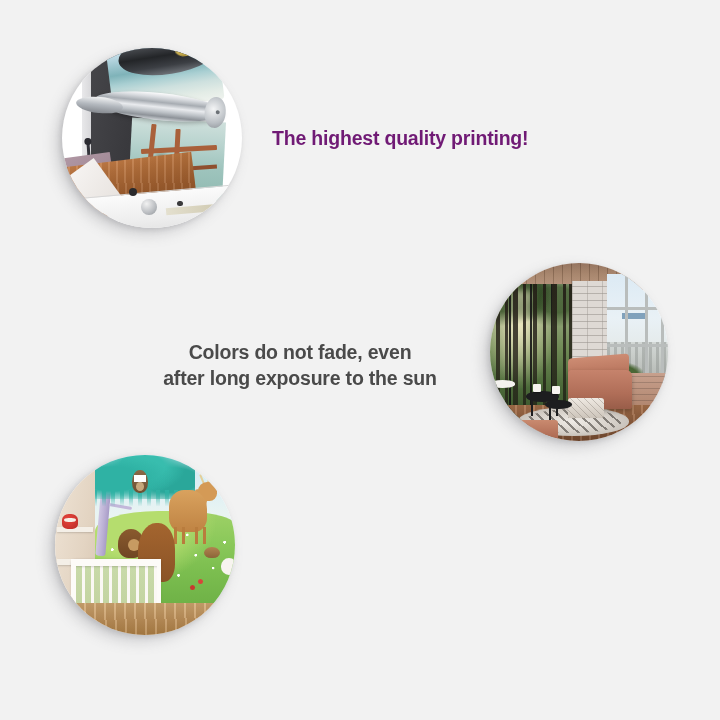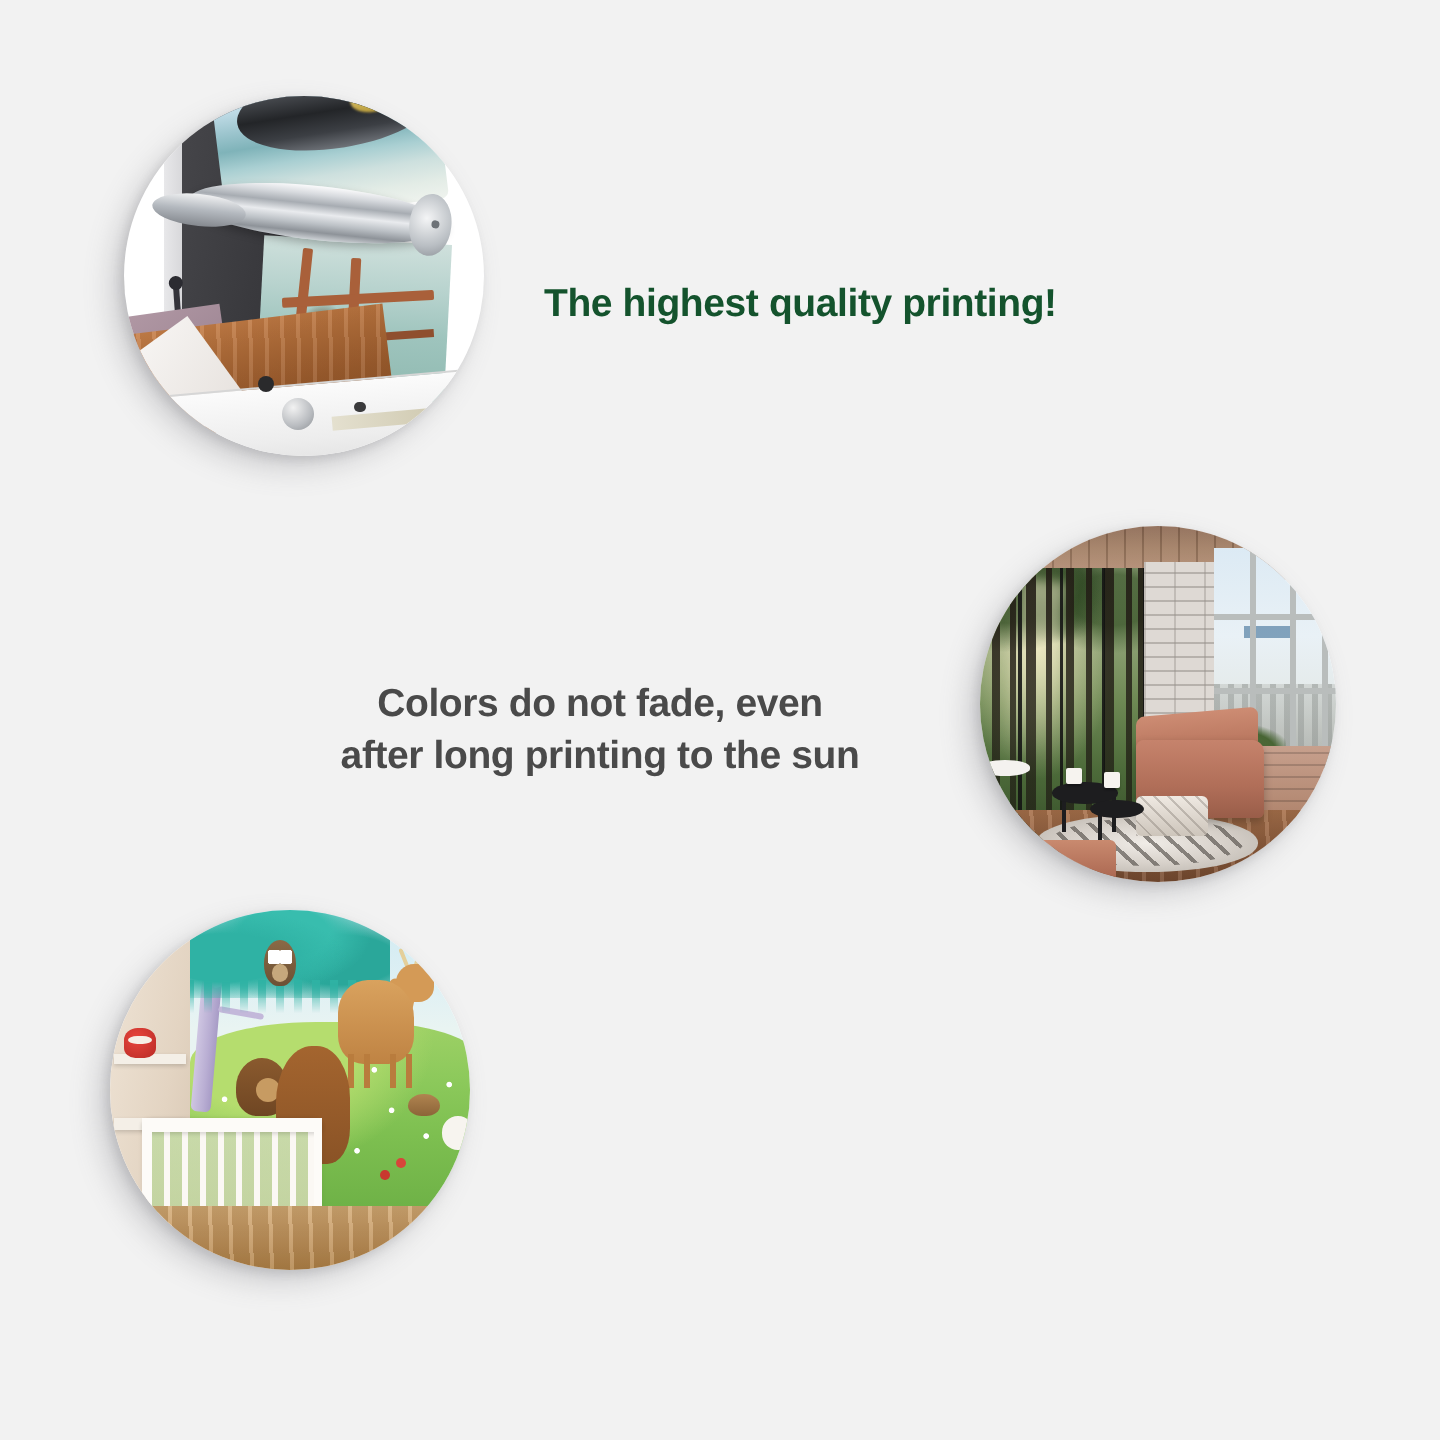--- a/index.html
+++ b/index.html
@@ -549,21 +549,21 @@
       <div class="m-wood-table"></div>
       <div class="m-white-strip"></div>
       <div class="m-base"></div>
       <div class="m-bar-light"></div>
       <div class="m-knob"></div>
       <div class="m-knob-dark"></div>
       <div class="m-knob-dark2"></div>
     </div>
   </div>
 
-  <div class="feature-text left" style="left: 272px; top: 140px; width: 330px; color: #14532d;">The highest quality printing!</div>
+  <div class="feature-text left" style="left: 272px; top: 126px; width: 330px; color: #701a75;">The highest quality printing!</div>
 
   <div class="badge" style="left:490px; top:263px; width:178px; height:178px;">
     <div class="scene">
       <div class="r-ceiling"></div>
       <div class="r-mural">
         <div class="r-foliage"></div>
         <div class="r-beam"></div>
         <div class="trunk t1"></div>
         <div class="trunk t2"></div>
         <div class="trunk t3"></div>
@@ -598,21 +598,21 @@
       <div class="r-table-leg l3"></div>
       <div class="r-table t-a"></div>
       <div class="r-table t-b"></div>
       <div class="r-cup c1"></div>
       <div class="r-cup c2"></div>
       <div class="r-side"></div>
     </div>
   </div>
 
   <div class="feature-text center" style="left: 145px; top: 340px; width: 310px; color: rgb(74, 74, 74);">Colors do not fade, even
-after long printing to the sun</div>
+after long exposure to the sun</div>
 
   <div class="badge" style="left:55px; top:455px; width:180px; height:180px;">
     <div class="scene">
       <div class="n-wall-left"></div>
       <div class="n-mural">
         <div class="n-meadow"></div>
         <div class="n-tree-trunk"></div>
         <div class="n-branch b1"></div>
         <div class="n-branch b2"></div>
         <div class="n-canopy"></div>

